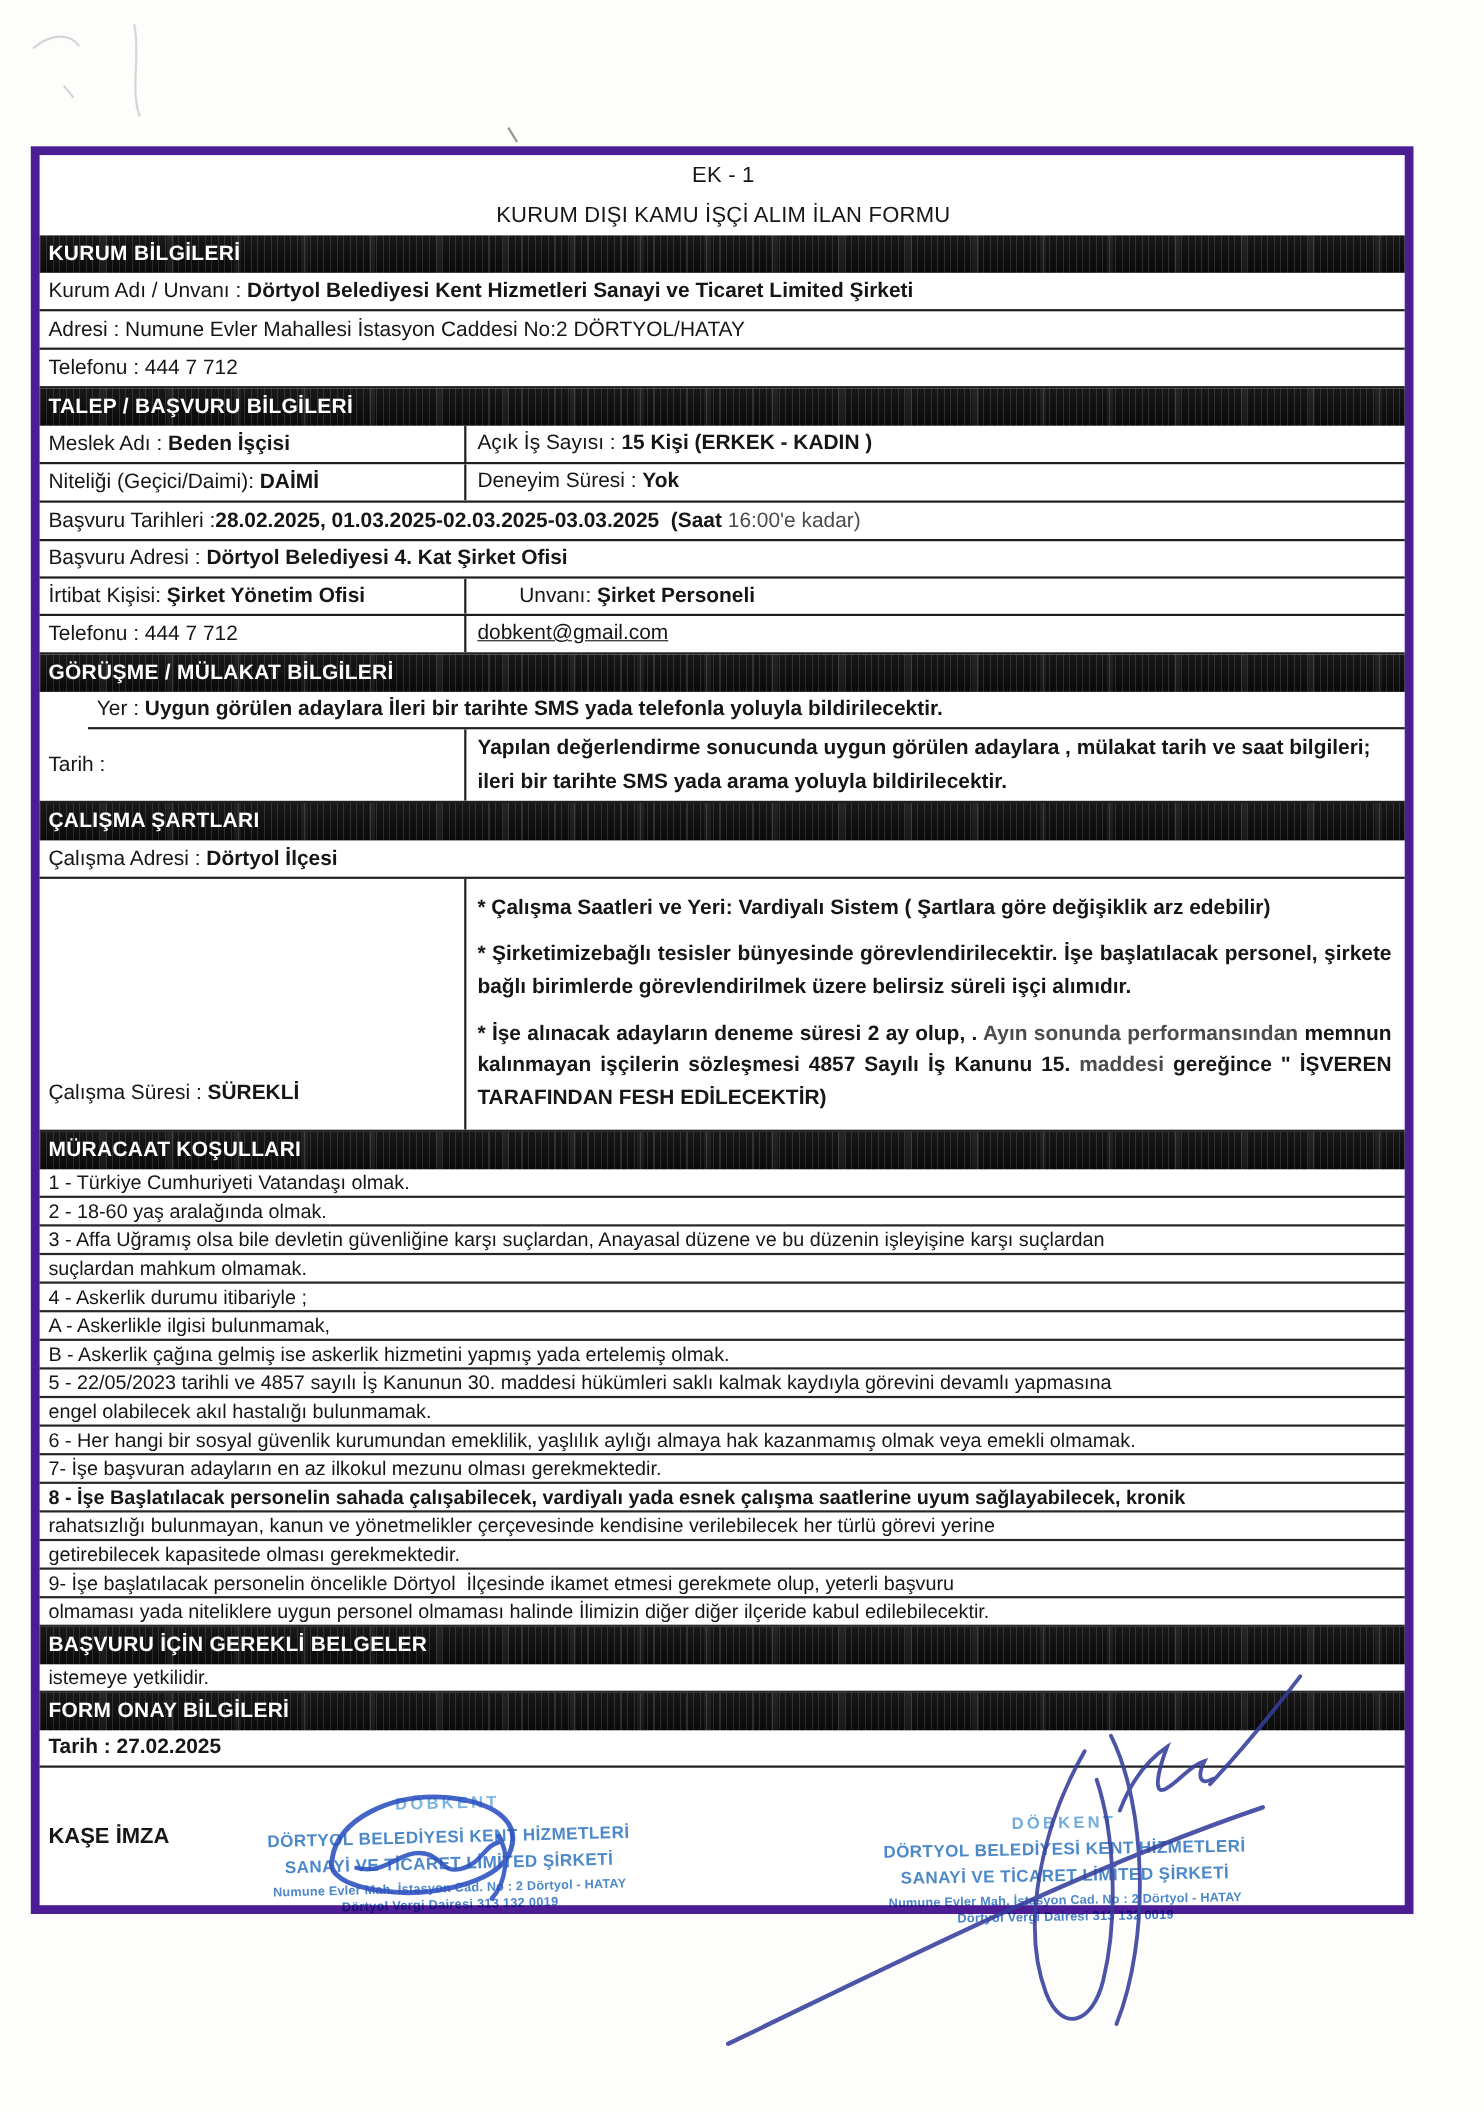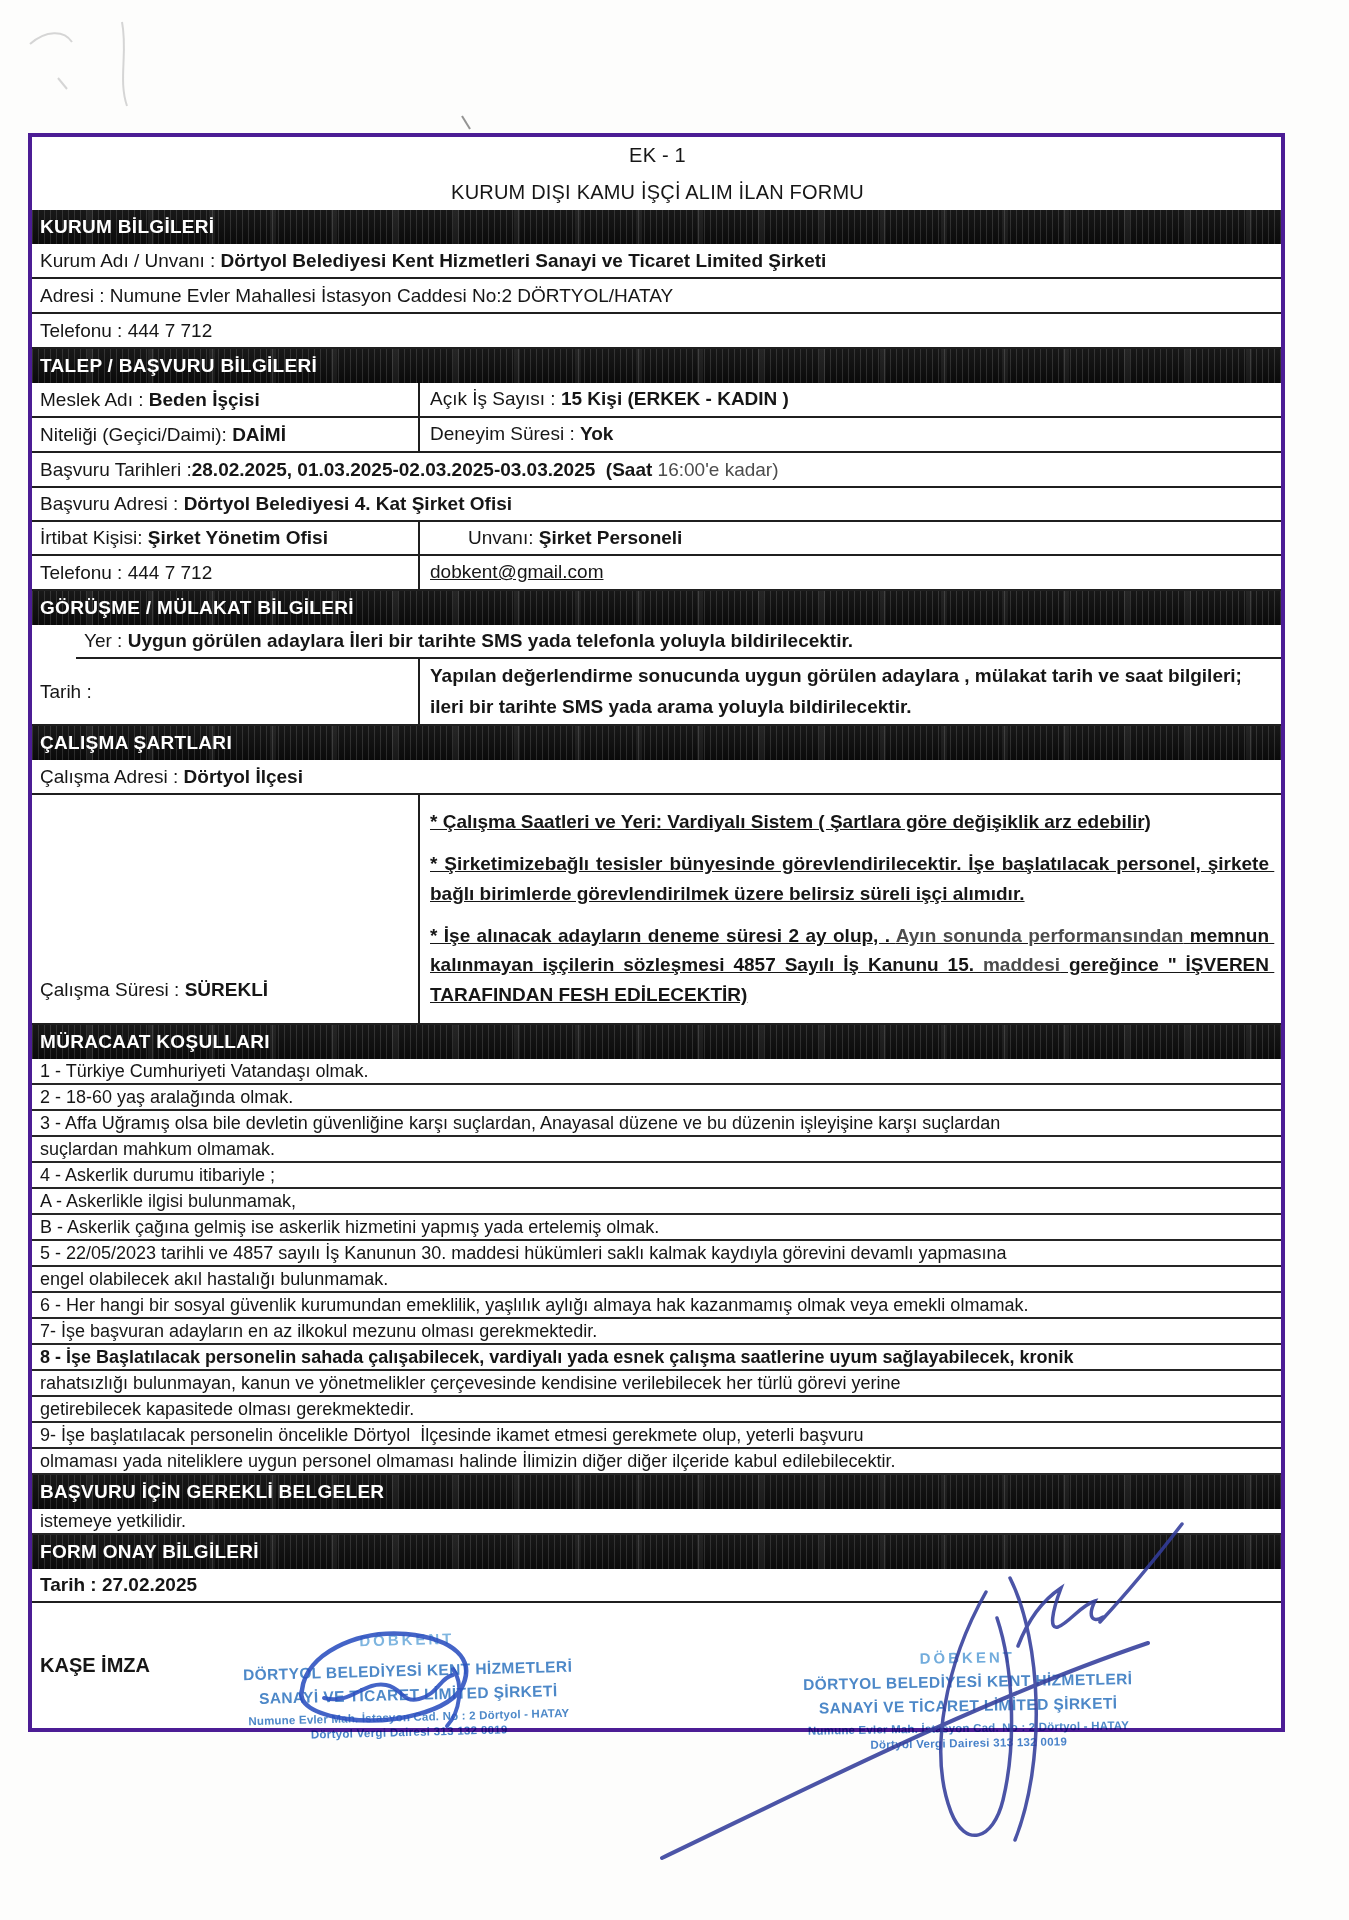--- a/index.html
+++ b/index.html
@@ -10,21 +10,21 @@
     --sigLeft:#2b4fc0;
     --sigRight:#333d9b;
   }
   html,body{margin:0;padding:0;background:#ffffff;}
   .page{
     position:relative;width:1349px;height:1920px;background:#fdfdfc;overflow:hidden;
     font-family:"Liberation Sans", sans-serif;color:var(--ink);
   }
   .form-table{
     position:absolute;left:28px;top:133px;width:1257px;
-    box-sizing:border-box;border:4px solid #4c1d95;background:#fff;z-index:1;
+    box-sizing:border-box;border:8px solid #4c1d95;background:#fff;z-index:1;
   }
   .tr{
     position:relative;display:flex;align-items:center;
     box-sizing:border-box;border-bottom:2px solid #1f1f1f;
     font-size:19px;line-height:1.15;color:var(--ink);
     padding:0 6px 0 8px;white-space:pre-wrap;overflow:hidden;
   }
   .tr:last-child{border-bottom:none;}
   .t-center{justify-content:center;border-bottom:none;font-size:20px;letter-spacing:.2px;}
   .t-bar{
@@ -43,21 +43,21 @@
   .cr{
     flex:1;height:100%;box-sizing:border-box;display:flex;align-items:center;
     flex-wrap:wrap;align-content:center;padding:2px 8px 2px 10px;line-height:1.6;
   }
   .t-cond{font-size:18px;border-bottom:2px solid #262626;}
   .b{font-weight:bold;}
   .lt{color:#4c4c4c;}
   .u{text-decoration:underline;}
   .tallL{align-items:flex-end;padding-bottom:22px;}
   .tallR{flex-direction:column;align-items:stretch;justify-content:space-between;
-         padding:12px 12px 14px 10px;text-decoration:underline;}
+         padding:12px 12px 14px 10px;}
   .para{line-height:1.55;text-align:justify;}
   .para:first-child{text-align:left;}
   .kase{font-size:20px;font-weight:bold;}
   
   .stamp{
     position:absolute;z-index:2;text-align:center;color:var(--stampBlue);
     font-weight:bold;mix-blend-mode:multiply;opacity:.93;
   }
   .stampL{left:222px;top:1631px;width:372px;transform:rotate(-1.5deg);}
   .stampR{left:760px;top:1649px;width:416px;transform:rotate(-1deg);}

